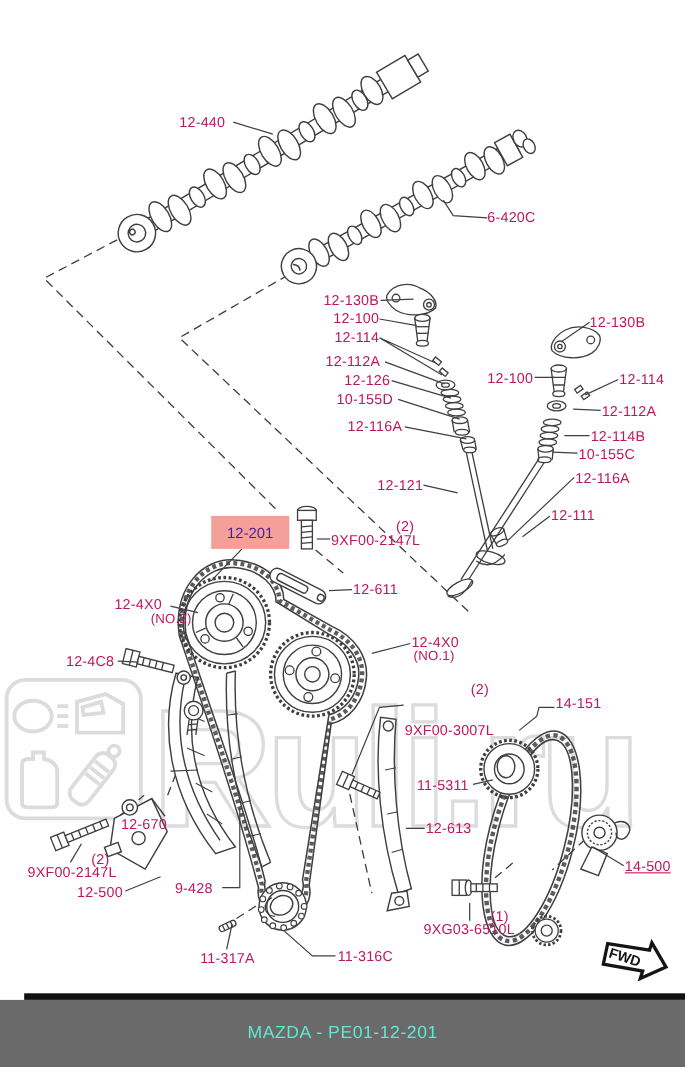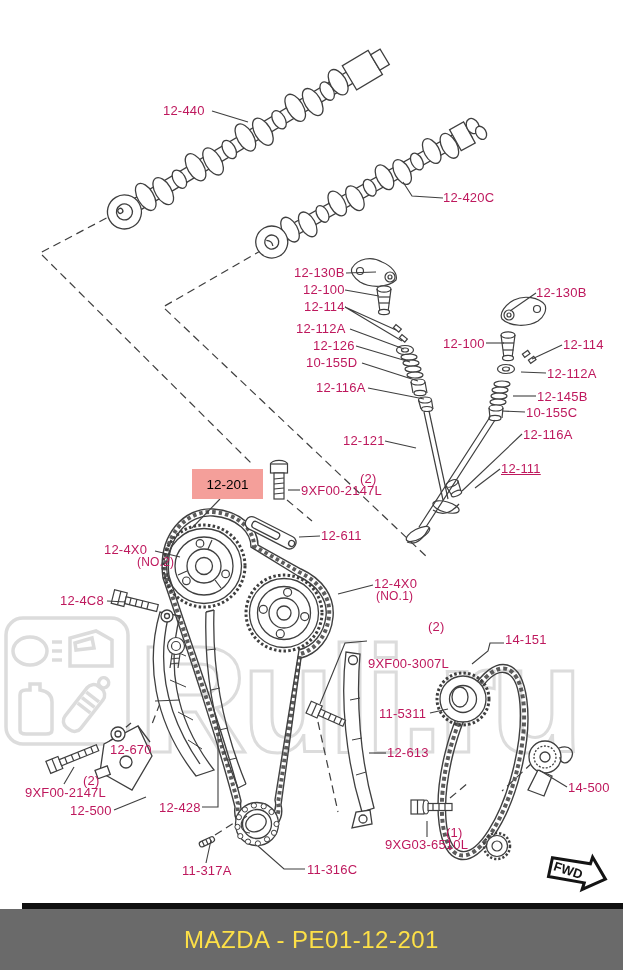--- a/index.html
+++ b/index.html
@@ -3,25 +3,25 @@
 <meta charset="utf-8">
 <style>
   html,body{margin:0;padding:0;background:#fff;}
   .stage{position:relative;width:623px;height:970px;background:#fff;overflow:hidden;
          font-family:"Liberation Sans",sans-serif;}
   svg{position:absolute;left:0;top:0;}
   .lbl{position:absolute;font-size:13px;color:#be185d;white-space:nowrap;line-height:13px;
        letter-spacing:0.2px;}
   .lbl.small{font-size:12px;}
   .hl-box{position:absolute;display:flex;align-items:center;justify-content:center;
-          font-size:13.5px;color:#000000;}
+          font-size:13.5px;color:#4c1d95;}
   .footer-black{position:absolute;left:22px;right:0;top:903px;height:6px;background:#101010;}
   .footer-bar{position:absolute;left:0;right:0;top:909px;height:61px;background:#6a6a6a;
               display:flex;align-items:center;justify-content:center;gap:40px;}
-  .footer-bar span{color:#fde047;font-size:24px;letter-spacing:0.5px;}
+  .footer-bar span{color:#5eead4;font-size:16px;letter-spacing:0.5px;}
   .wm-text{position:absolute;left:138px;top:612px;font-size:152px;font-weight:bold;
            color:transparent;-webkit-text-stroke:3px #dcdcdc;letter-spacing:-6px;
            pointer-events:none;}
 </style>
 </head>
 <body>
 
 <div class="stage">
 
   <div class="wm-text">Ruli.ru</div>
@@ -366,57 +366,57 @@
     </g>
 
     <g transform="translate(554,853) rotate(18)">
       <path d="M0,5 L38,-1 L38,-8 L57,9 L38,26 L38,19 L2,24 Z" fill="#fff" stroke="#141414" stroke-width="3"></path>
       <text x="4" y="16.5" font-size="13" font-weight="bold" fill="#141414" font-family="Liberation Sans, sans-serif">FWD</text>
     </g>
   </svg>
 
   <div id="labels">
       <div class="lbl" style="left: 163px; top: 104px;">12-440</div>
-      <div class="lbl" style="left: 443px; top: 191px;">12-420C</div>
+      <div class="lbl" style="left: 443px; top: 191px;">6-420C</div>
       <div class="lbl" style="left: 294px; top: 266px;">12-130B</div>
       <div class="lbl" style="left: 303px; top: 283px;">12-100</div>
       <div class="lbl" style="left: 304px; top: 300px;">12-114</div>
       <div class="lbl" style="left: 296px; top: 322px;">12-112A</div>
       <div class="lbl" style="left: 313px; top: 339px;">12-126</div>
       <div class="lbl" style="left: 306px; top: 356px;">10-155D</div>
       <div class="lbl" style="left: 316px; top: 381px;">12-116A</div>
       <div class="lbl" style="left: 343px; top: 434px;">12-121</div>
       <div class="lbl" style="left: 536px; top: 286px;">12-130B</div>
       <div class="lbl" style="left: 443px; top: 337px;">12-100</div>
       <div class="lbl" style="left: 563px; top: 338px;">12-114</div>
       <div class="lbl" style="left: 547px; top: 367px;">12-112A</div>
-      <div class="lbl" style="left: 537px; top: 390px;">12-145B</div>
+      <div class="lbl" style="left: 537px; top: 390px;">12-114B</div>
       <div class="lbl" style="left: 526px; top: 406px;">10-155C</div>
       <div class="lbl" style="left: 523px; top: 428px;">12-116A</div>
-      <div class="lbl" style="left: 501px; top: 462px; text-decoration: underline;">12-111</div>
+      <div class="lbl" style="left: 501px; top: 462px;">12-111</div>
       <div class="hl-box" style="left: 192px; top: 469px; width: 71px; height: 30px; background: rgb(244, 159, 154);">12-201</div>
       <div class="lbl" style="left: 360px; top: 472px;">(2)</div>
       <div class="lbl" style="left: 301px; top: 484px;">9XF00-2147L</div>
       <div class="lbl" style="left: 321px; top: 529px;">12-611</div>
       <div class="lbl" style="left: 104px; top: 543px;">12-4X0</div>
       <div class="lbl small" style="left: 109px; top: 556px; margin-left: 28px;">(NO.2)</div>
       <div class="lbl" style="left: 374px; top: 577px;">12-4X0</div>
       <div class="lbl small" style="left: 376px; top: 590px;">(NO.1)</div>
       <div class="lbl" style="left: 60px; top: 594px; text-align: right;">12-4C8</div>
       <div class="lbl" style="left: 110px; top: 695px; margin-top: 48px;">12-670</div>
       <div class="lbl" style="left: 428px; top: 620px;">(2)</div>
       <div class="lbl" style="left: 368px; top: 657px;">9XF00-3007L</div>
       <div class="lbl" style="left: 505px; top: 633px;">14-151</div>
       <div class="lbl" style="left: 379px; top: 707px;">11-5311</div>
       <div class="lbl" style="left: 387px; top: 746px;">12-613</div>
-      <div class="lbl" style="left: 568px; top: 781px;">14-500</div>
+      <div class="lbl" style="left: 568px; top: 781px; text-decoration: underline;">14-500</div>
       <div class="lbl" style="left: 83px; top: 774px;">(2)</div>
       <div class="lbl" style="left: 25px; top: 786px;">9XF00-2147L</div>
       <div class="lbl" style="left: 70px; top: 804px;">12-500</div>
-      <div class="lbl" style="left: 159px; top: 801px;">12-428</div>
+      <div class="lbl" style="left: 159px; top: 801px;">9-428</div>
       <div class="lbl" style="left: 182px; top: 864px;">11-317A</div>
       <div class="lbl" style="left: 307px; top: 863px;">11-316C</div>
       <div class="lbl" style="left: 446px; top: 826px;">(1)</div>
       <div class="lbl" style="left: 385px; top: 838px;">9XG03-6510L</div>
     </div>
 
   <div class="footer-black"></div>
   <div class="footer-bar">
     <span>MAZDA - PE01-12-201</span>
   </div>

